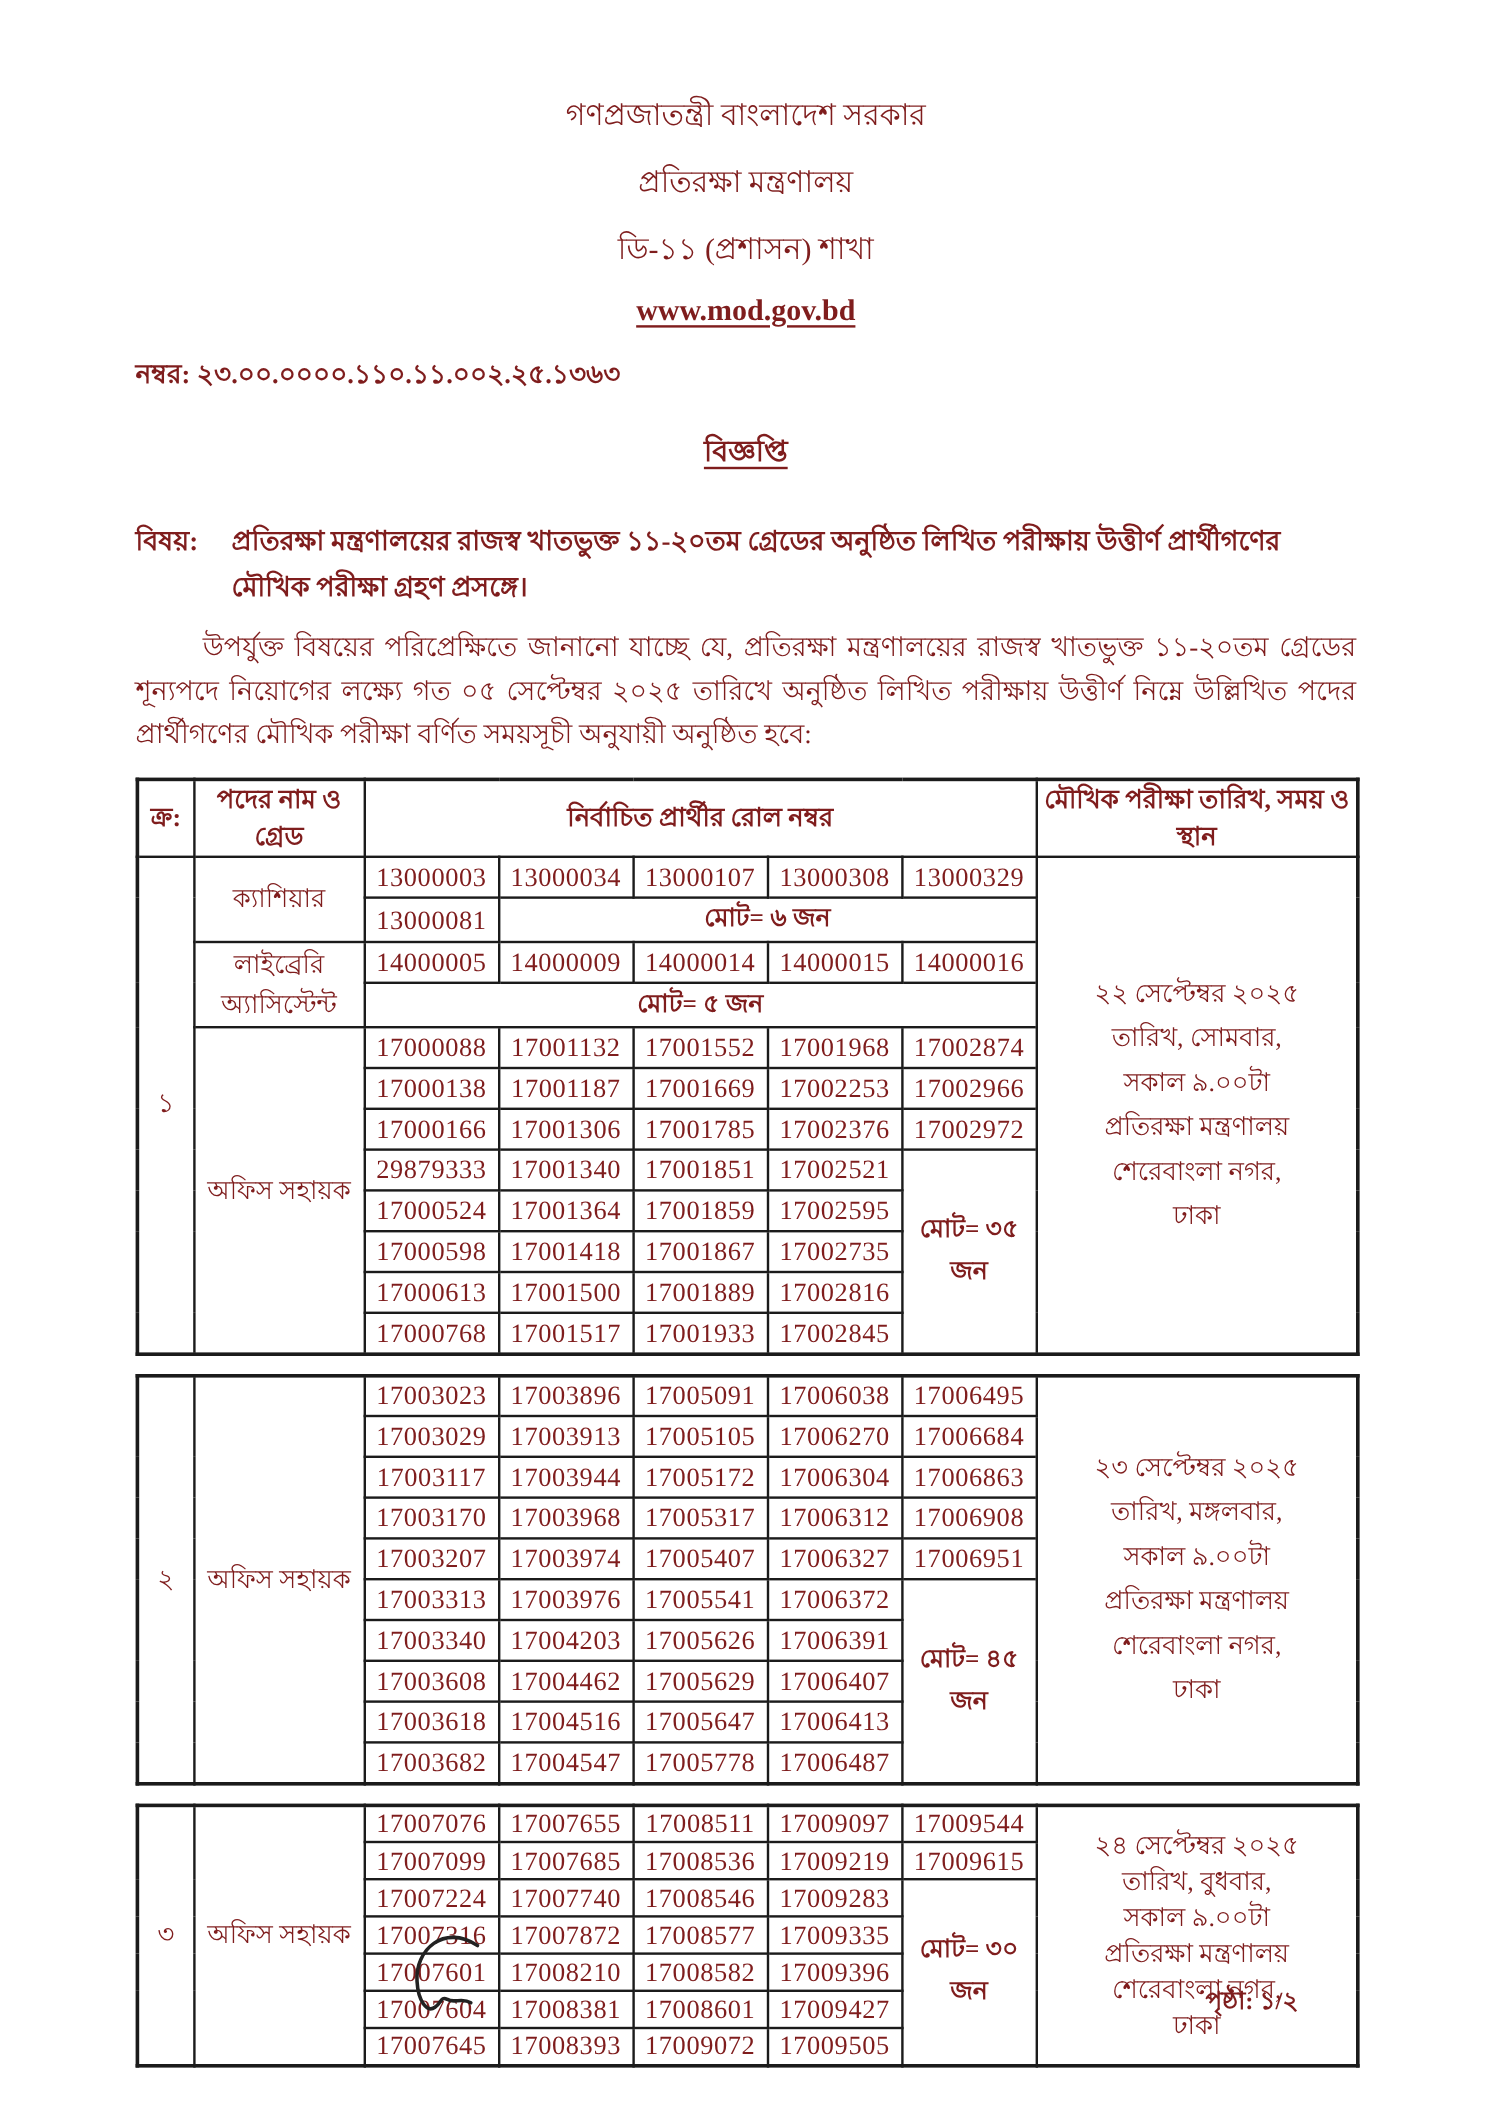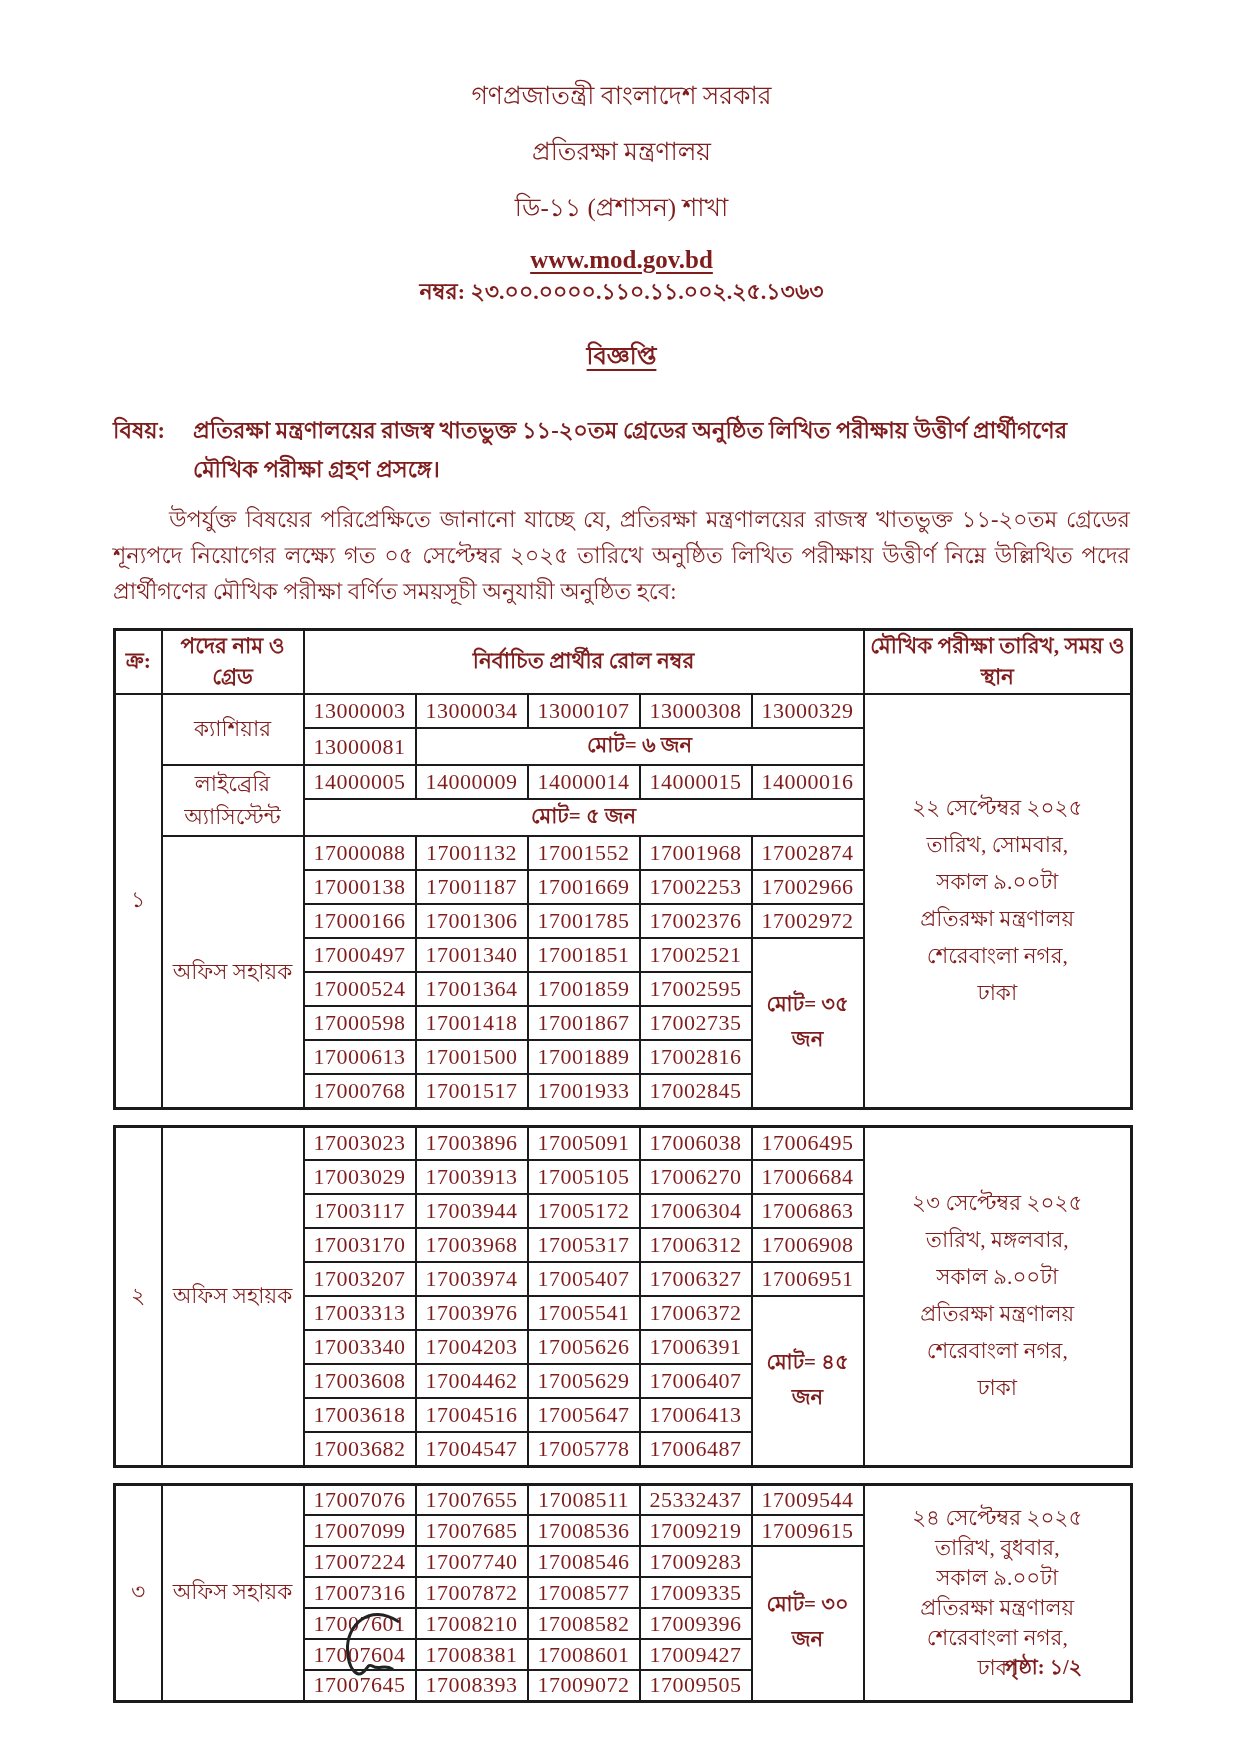--- a/index.html
+++ b/index.html
@@ -21,22 +21,23 @@
   .letterhead .website {
     display: inline-block;
     font-size: 25px;
     font-weight: 600;
     text-decoration: underline;
     text-underline-offset: 4px;
     margin-top: 2px;
   }
   
   .memo-row {
+    margin-top: 20px;
     display: flex;
-    justify-content: center;
+    justify-content: flex-start;
     align-items: center;
     font-size: 22px;
     font-weight: 600;
   }
   .date-group { display: flex; align-items: center; gap: 12px; margin-right: 112px; }
   .date-stack { display: inline-flex; flex-direction: column; align-items: center; }
   .date-top { border-bottom: 2px solid #1b1b1b; padding: 0 12px 3px 12px; }
   .date-bottom { padding-top: 3px; }
   
   .notice-title { text-align: center; margin-top: 26px; }
@@ -205,21 +206,21 @@
             <td class="roll">17002966</td>
           </tr>
           <tr>
             <td class="roll">17000166</td>
             <td class="roll">17001306</td>
             <td class="roll">17001785</td>
             <td class="roll">17002376</td>
             <td class="roll">17002972</td>
           </tr>
           <tr>
-            <td class="roll">17000497</td>
+            <td class="roll">29879333</td>
             <td class="roll">17001340</td>
             <td class="roll">17001851</td>
             <td class="roll">17002521</td>
             <td colspan="1" rowspan="5" class="total">মোট= ৩৫ জন</td>
           </tr>
           <tr>
             <td class="roll">17000524</td>
             <td class="roll">17001364</td>
             <td class="roll">17001859</td>
             <td class="roll">17002595</td>
@@ -345,21 +346,21 @@
           <col style="width: 112px;">
           <col style="width: 268px;">
         </colgroup>
         <tbody>
           <tr>
             <td rowspan="7" class="serial">৩</td>
             <td rowspan="7" class="post">অফিস সহায়ক</td>
             <td class="roll">17007076</td>
             <td class="roll">17007655</td>
             <td class="roll">17008511</td>
-            <td class="roll">25332437</td>
+            <td class="roll">17009097</td>
             <td class="roll">17009544</td>
             <td rowspan="7" class="venue">
               <div class="venue-line">২৪ সেপ্টেম্বর ২০২৫</div>
               <div class="venue-line">তারিখ, বুধবার,</div>
               <div class="venue-line">সকাল ৯.০০টা</div>
               <div class="venue-line">প্রতিরক্ষা মন্ত্রণালয়</div>
               <div class="venue-line">শেরেবাংলা নগর,</div>
               <div class="venue-line">ঢাকা</div>
             </td>
           </tr>

